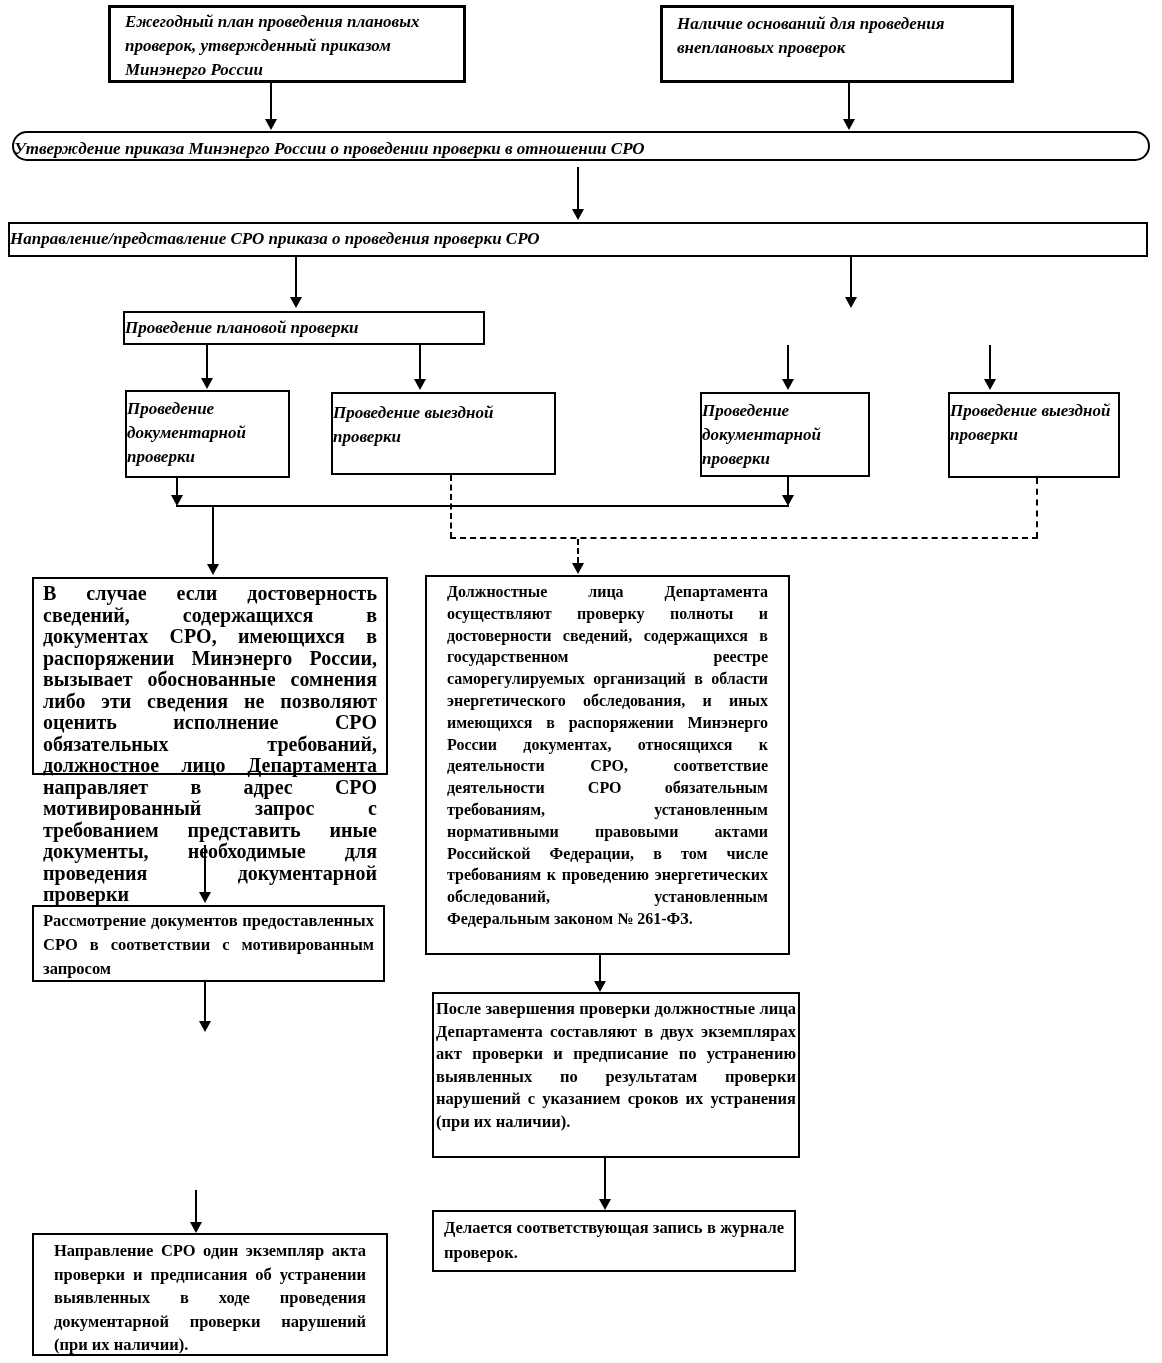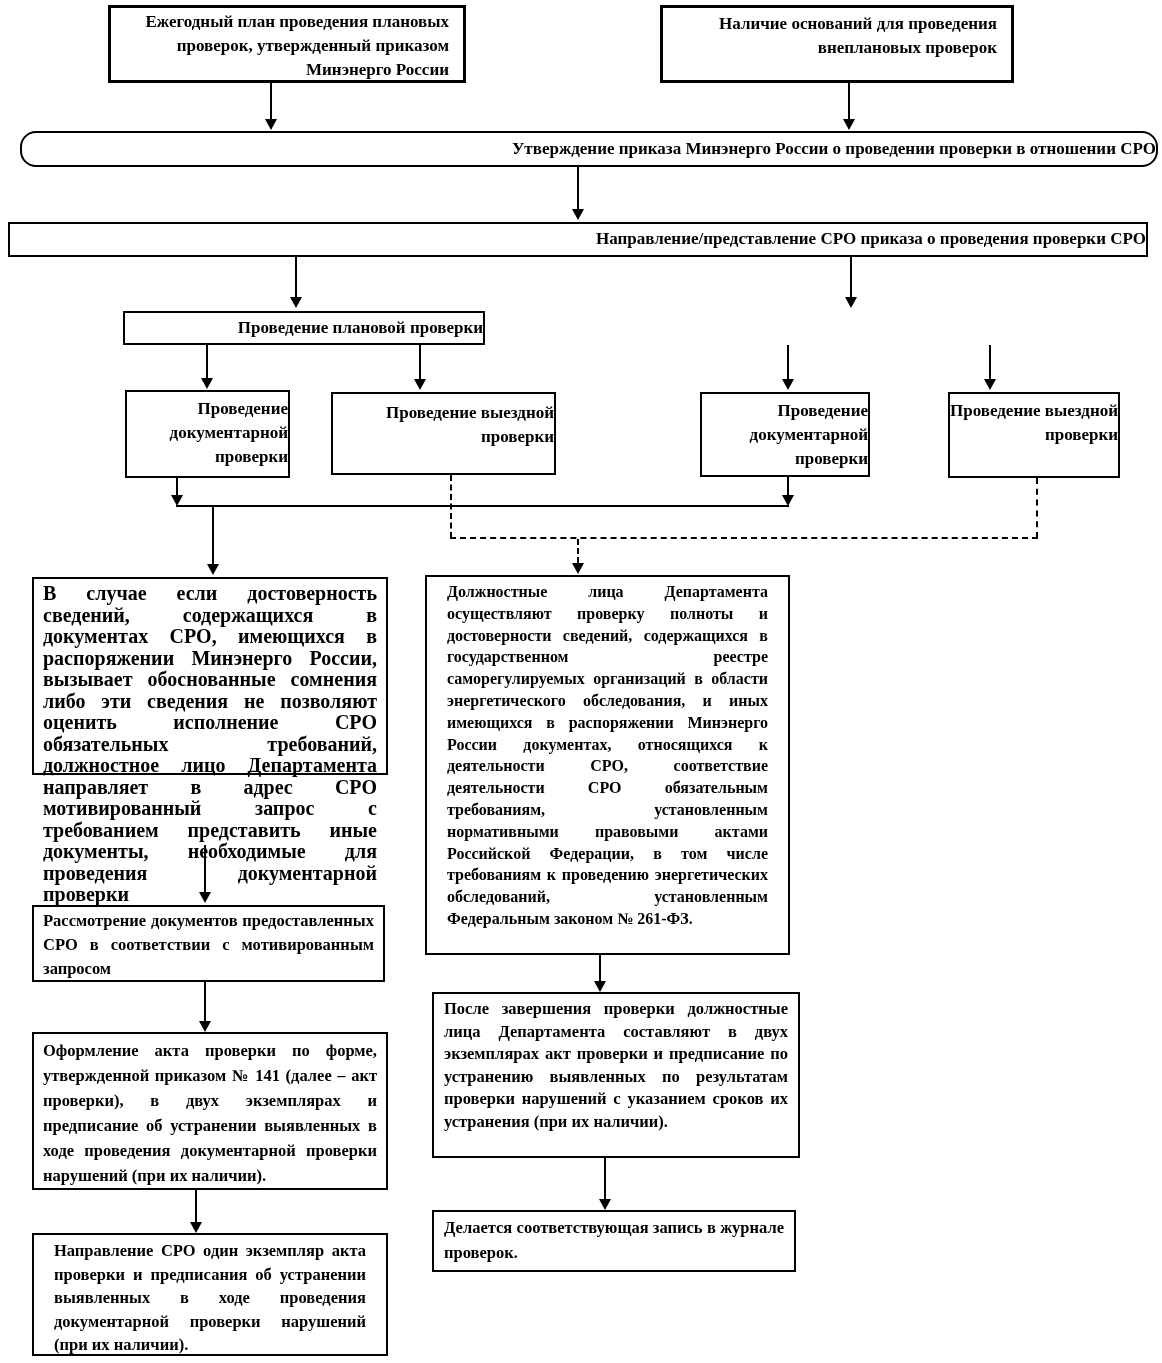--- a/index.html
+++ b/index.html
@@ -12,41 +12,41 @@
     color:#000;
     overflow:hidden;
   }
   .bx{
     position:absolute;
     border:2px solid #000;
     background:#fff;
     box-sizing:border-box;
   }
   .thick{border-width:3px;}
-  .ctr{text-align:right;}
+  .ctr{text-align:left;font-style:italic;}
   .just{text-align:justify;}
   .just-all{text-align:justify;text-align-last:justify;}
 
   
   .b-topleft{left:108px;top:5px;width:358px;height:78px;font-size:17px;line-height:24px;padding:2px 14px;}
   .b-topright{left:660px;top:5px;width:354px;height:78px;font-size:17px;line-height:24px;padding:4px 14px;}
-  .band1{left:20px;top:131px;width:1138px;height:36px;font-size:17px;line-height:31px;border-radius:16px;}
+  .band1{left:12px;top:131px;width:1138px;height:30px;font-size:17px;line-height:31px;border-radius:16px;}
   .band2{left:8px;top:222px;width:1140px;height:35px;font-size:17px;line-height:30px;}
   .hdr-l{left:123px;top:311px;width:362px;height:34px;font-size:17px;line-height:29px;}
   .hdr-r{left:676px;top:311px;width:364px;height:34px;font-size:17px;line-height:29px;}
   .sb1{left:125px;top:390px;width:165px;height:88px;font-size:17px;line-height:24px;padding-top:5px;}
   .sb2{left:331px;top:392px;width:225px;height:83px;font-size:17px;line-height:24px;padding-top:7px;}
   .sb3{left:700px;top:392px;width:170px;height:85px;font-size:17px;line-height:24px;padding-top:5px;}
   .sb4{left:948px;top:392px;width:172px;height:86px;font-size:17px;line-height:24px;padding-top:5px;}
   .p-left{left:32px;top:577px;width:356px;height:198px;font-size:20px;line-height:21.5px;padding:4px 9px;}
   .p-mid{left:425px;top:575px;width:365px;height:380px;font-size:16px;line-height:21.8px;padding:4px 20px;}
   .p-rassm{left:32px;top:905px;width:353px;height:77px;font-size:16.5px;line-height:24px;padding:2px 9px;}
   .p-oform{left:32px;top:1032px;width:356px;height:158px;font-size:16.5px;line-height:25px;padding:4px 9px;}
   .p-naprav{left:32px;top:1233px;width:356px;height:123px;font-size:16.5px;line-height:23.5px;padding:4px 20px;}
-  .p-posle{left:432px;top:992px;width:368px;height:166px;font-size:16.5px;line-height:22.5px;padding:4px 10px;}
+  .p-posle{left:432px;top:992px;width:368px;height:166px;font-size:16.5px;line-height:22.5px;padding:4px 2px;}
   .p-dela{left:432px;top:1210px;width:364px;height:62px;font-size:16.5px;line-height:25px;padding:3px 10px;}
 
   
   .vl{position:absolute;width:2px;background:#000;}
   .hl{position:absolute;height:2px;background:#000;}
   .vd{position:absolute;width:0;border-left:2px dashed #000;}
   .hd{position:absolute;height:0;border-top:2px dashed #000;}
   .ah{position:absolute;width:0;height:0;
       border-left:6px solid transparent;
       border-right:6px solid transparent;
@@ -67,21 +67,20 @@
 
   <div class="bx ctr sb1">Проведение документарной проверки</div>
   <div class="bx ctr sb2">Проведение выездной проверки</div>
   <div class="bx ctr sb3">Проведение документарной проверки</div>
   <div class="bx ctr sb4">Проведение выездной проверки</div>
 
   <div class="bx just p-left">В случае если достоверность сведений, содержащихся в документах СРО, имеющихся в распоряжении Минэнерго России, вызывает обоснованные сомнения либо эти сведения не позволяют оценить исполнение СРО обязательных требований, должностное лицо Департамента направляет в адрес СРО мотивированный запрос с требованием представить иные документы, необходимые для проведения документарной проверки</div>
   <div class="bx just p-mid">Должностные лица Департамента осуществляют проверку полноты и достоверности сведений, содержащихся в государственном реестре саморегулируемых организаций в области энергетического обследования, и иных имеющихся в распоряжении Минэнерго России документах, относящихся к деятельности СРО, соответствие деятельности СРО обязательным требованиям, установленным нормативными правовыми актами Российской Федерации, в том числе требованиям к проведению энергетических обследований, установленным Федеральным законом № 261-ФЗ.</div>
 
   <div class="bx just-all p-rassm">Рассмотрение документов предоставленных СРО в соответствии с мотивированным запросом</div>
-  <div class="bx just p-oform">Оформление акта проверки по форме, утвержденной приказом № 141 (далее – акт проверки), в двух экземплярах и предписание об устранении выявленных в ходе проведения документарной проверки нарушений (при их наличии).</div>
   <div class="bx just p-naprav">Направление СРО один экземпляр акта проверки и предписания об устранении выявленных в ходе проведения документарной проверки нарушений (при их наличии).</div>
 
   <div class="bx just p-posle">После завершения проверки должностные лица Департамента составляют в двух экземплярах акт проверки и предписание по устранению выявленных по результатам проверки нарушений с указанием сроков их устранения (при их наличии).</div>
   <div class="bx just p-dela">Делается соответствующая запись в журнале проверок.</div>
 
   <div class="vl" style="left:270px;top:83px;height:36px;"></div>
   <div class="ah" style="left:265px;top:119px;"></div>
 
   <div class="vl" style="left:848px;top:83px;height:36px;"></div>
   <div class="ah" style="left:843px;top:119px;"></div>

